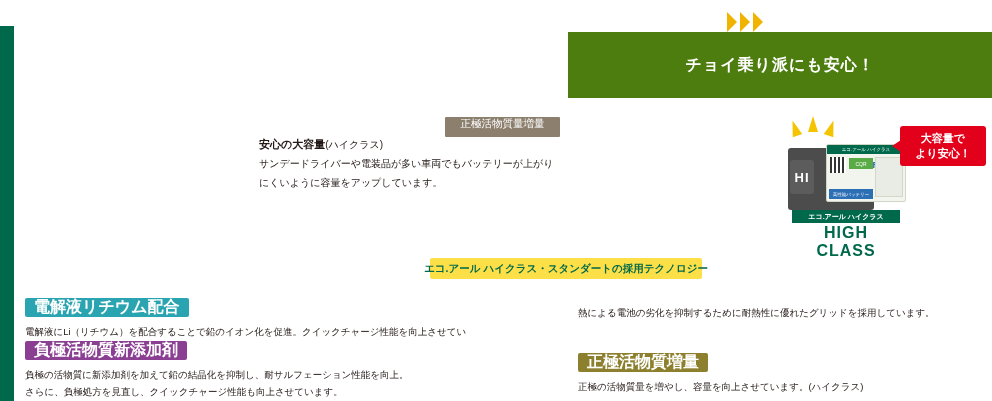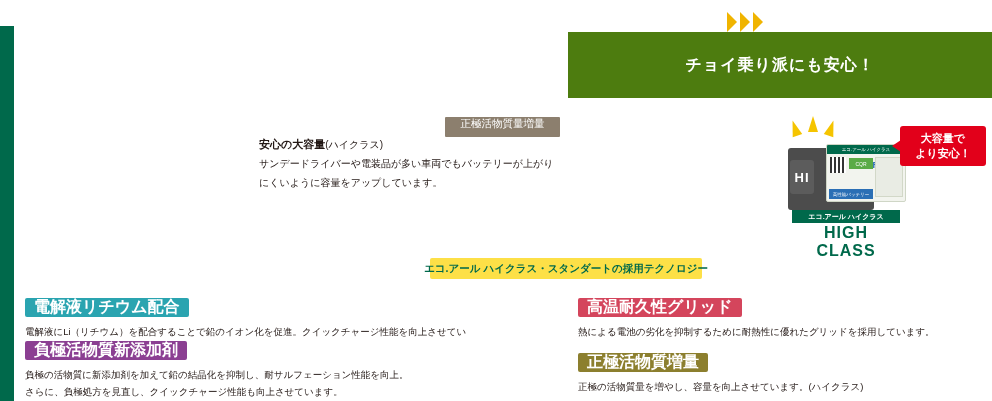--- a/index.html
+++ b/index.html
@@ -393,21 +393,20 @@
     <div class="tech-desc">電解液にLi（リチウム）を配合することで鉛のイオン化を促進。クイックチャージ性能を向上させています。</div>
   </div>
 
   <div class="tech-item t2">
     <span class="tech-tag tag-purple">負極活物質新添加剤</span>
     <div class="tech-desc" style="white-space:pre-line">負極の活物質に新添加剤を加えて鉛の結晶化を抑制し、耐サルフェーション性能を向上。
 さらに、負極処方を見直し、クイックチャージ性能も向上させています。</div>
   </div>
 
   <div class="tech-item t3">
-    <span class="tech-tag tag-red">高温耐久性グリッド</span>
     <div class="tech-desc">熱による電池の劣化を抑制するために耐熱性に優れたグリッドを採用しています。</div>
   </div>
 
   <div class="tech-item t4">
     <span class="tech-tag tag-olive">正極活物質増量</span>
     <div class="tech-desc">正極の活物質量を増やし、容量を向上させています。(ハイクラス)</div>
   </div>
 
 </div>
 

